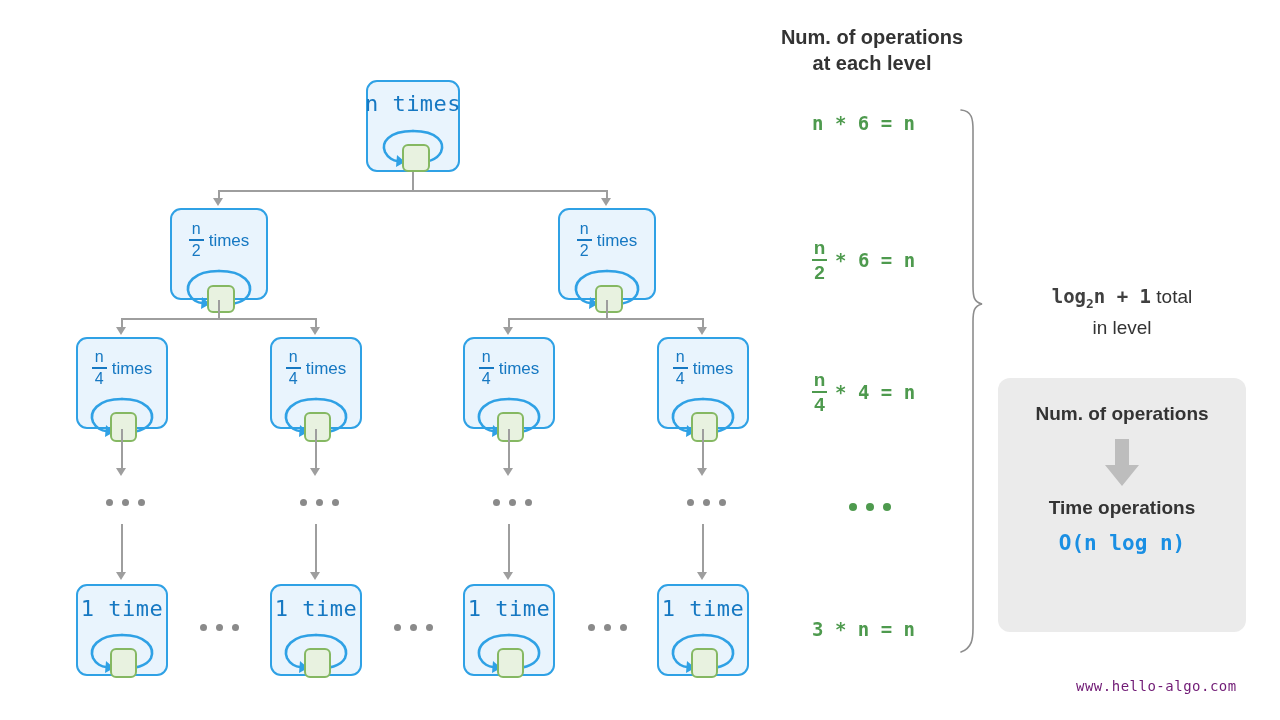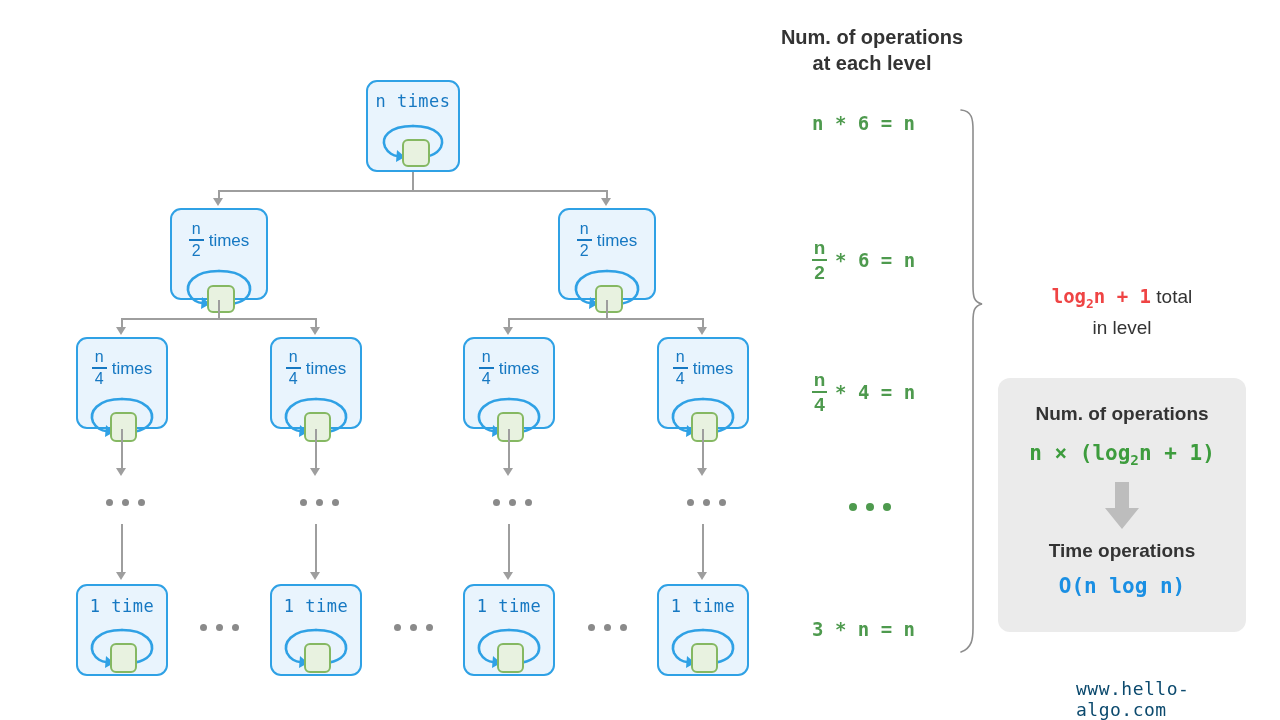--- a/index.html
+++ b/index.html
@@ -30,21 +30,21 @@
   .node-label {
     color: #1678c2;
     white-space: nowrap;
     display: flex;
     align-items: center;
     justify-content: center;
     line-height: 1;
   }
   .node-label.mono {
     font-family: "DejaVu Sans Mono", monospace;
-    font-size: 17px;
+    font-size: 22px;
     letter-spacing: .5px;
   }
   .node-label.frac-label {
     font-size: 17px;
     font-family: "Liberation Sans", sans-serif;
   }
   .frac {
     display: inline-flex;
     flex-direction: column;
     align-items: center;
@@ -122,21 +122,21 @@
   
   .levels-text {
     position: absolute;
     text-align: center;
     font-size: 19px;
     color: #333333;
     line-height: 1.45;
     width: 260px;
   }
   .levels-text .green {
-    color: #ef4444;
+    color: #404040;
     font-family: "DejaVu Sans Mono", monospace;
     font-weight: bold;
   }
   sub { font-size: .68em; }
 
   
   .card {
     position: absolute;
     background: #ebebeb;
     border-radius: 12px;
@@ -158,23 +158,23 @@
   }
   .card-blue {
     color: #1a8fe3;
     font-family: "DejaVu Sans Mono", monospace;
     font-weight: bold;
     font-size: 21px;
   }
 
   .watermark {
     position: absolute;
-    color: #0c4a6e;
-    font-family: "DejaVu Sans Mono", monospace;
-    font-size: 18px;
+    color: #701a75;
+    font-family: "DejaVu Sans Mono", monospace;
+    font-size: 14px;
     letter-spacing: .5px;
   }
   .brace { position: absolute; }
 </style>
 </head>
 <body>
 
 <div class="node" style="left:366px; top:80px; width:94px; height:92px;">
   <div class="node-label mono" style="margin-top:11px;">n times</div>
   <div class="loop-wrap" style="margin-top:10px;">
@@ -465,23 +465,20 @@
            C 19 198, 18 203, 18 214 L18 520 C 18 531, 17 540, 6 544" fill="none" stroke="#8d8d8d" stroke-width="1.6" stroke-linecap="round"></path>
 </svg>
 
 <div class="levels-text" style="left:992px; top:283px;">
   <span class="green"><span>log</span><sub>2</sub><span>n + 1</span></span><span> total</span><br>
   <span>in level</span>
 </div>
 
 <div class="card" style="left:998px; top:378px; width:248px; height:254px; padding-top:25px;">
   <div class="card-title">Num. of operations</div>
-  <div class="card-green" style="margin-top:16px;">
-    <span>n × (log</span><sub>2</sub><span>n + 1)</span>
-  </div>
   <svg width="46" height="52" viewBox="0 0 46 52" style="margin-top:12px;">
     <polygon points="16,2 30,2 30,28 40,28 23,49 6,28 16,28" fill="#bdbdbd"></polygon>
   </svg>
   <div class="card-title" style="margin-top:8px;">Time operations</div>
   <div class="card-blue" style="margin-top:12px;">O(n log n)</div>
 </div>
 
 <div class="watermark" style="left:1076px; top:678px;">www.hello-algo.com</div>
 
 </body></html>

